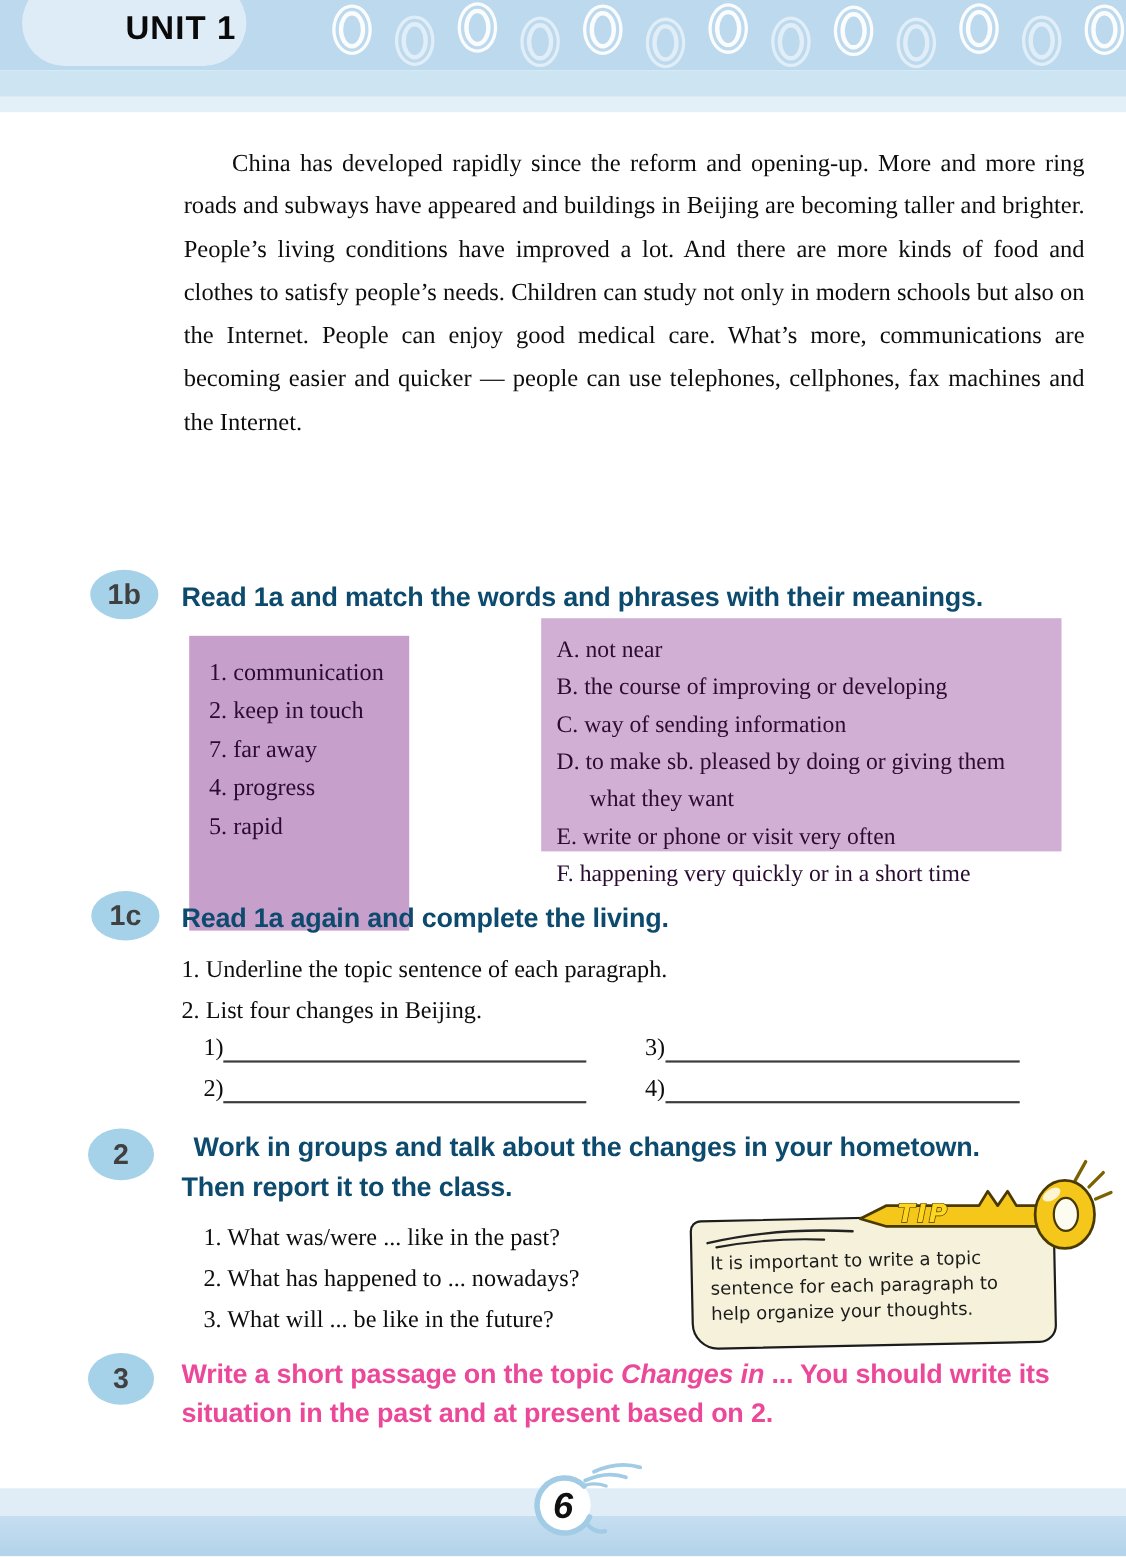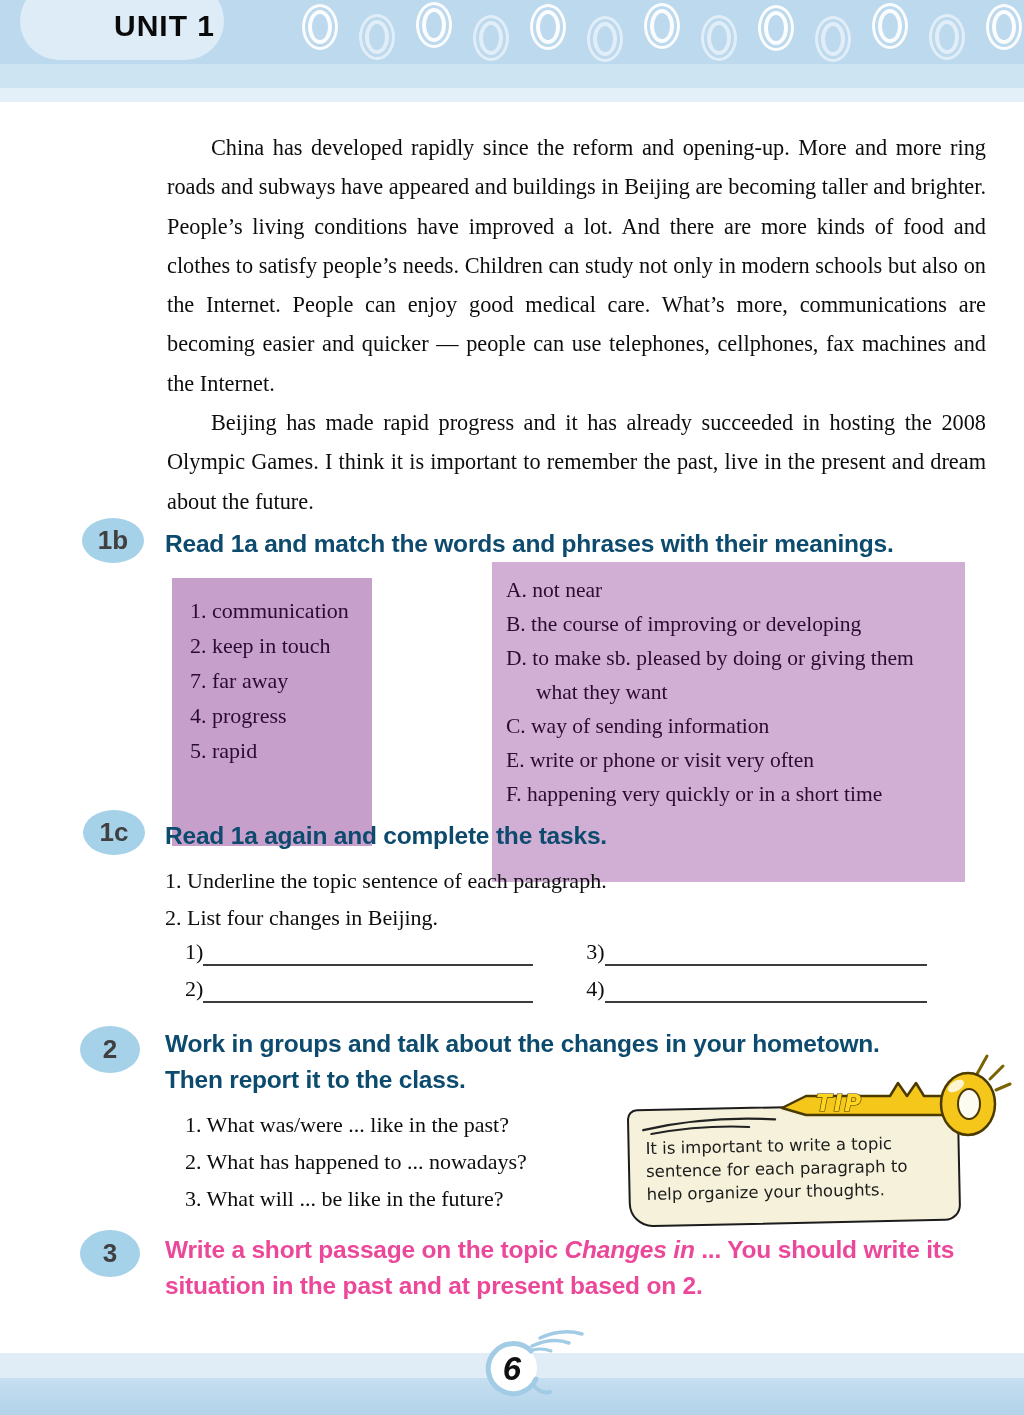--- a/index.html
+++ b/index.html
@@ -56,21 +56,21 @@
   .it { font-style:italic; }
 
   
   .pinkbox { position:absolute; color:#2a0b31; }
   .words-box {
     left:172px; top:578px; width:200px; height:268px;
     background:#c79fcb; padding:15px 0 0 18px;
     font-size:22px; line-height:35px;
   }
   .meanings-box {
-    left:492px; top:562px; width:473px; height:320px;
+    left:492px; top:562px; width:473px; height:212px;
     background:#d1aed4; padding:11px 8px 0 14px;
     font-size:21.5px; line-height:34px;
   }
   .meanings-box .item { padding-left:30px; text-indent:-30px; }
 
   
   .tasks { position:absolute; left:165px; top:862px; font-size:22px; line-height:37px; }
   .blank-row { position:absolute; left:185px; display:flex; font-size:22px; }
   .blank-row.r1 { top:938px; }
   .blank-row.r2 { top:975px; }
@@ -127,45 +127,44 @@
   <span class="ring" style="left:644px; top:3px;"></span>
   <span class="ring dim" style="left:701px; top:15px;"></span>
   <span class="ring" style="left:758px; top:5px;"></span>
   <span class="ring dim" style="left:815px; top:16px;"></span>
   <span class="ring" style="left:872px; top:3px;"></span>
   <span class="ring dim" style="left:929px; top:14px;"></span>
   <span class="ring" style="left:986px; top:4px;"></span>
 
   <div class="reading">
     <p>China has developed rapidly since the reform and opening-up. More and more ring roads and subways have appeared and buildings in Beijing are becoming taller and brighter. People’s living conditions have improved a lot. And there are more kinds of food and clothes to satisfy people’s needs. Children can study not only in modern schools but also on the Internet. People can enjoy good medical care. What’s more, communications are becoming easier and quicker — people can use telephones, cellphones, fax machines and the Internet.</p>
-    <p>Beijing has made rapid progress and it has already succeeded in hosting the 2008 Olympic Games. I think it is important to remember the past, live in the present and dream about the future.</p>
   </div>
 
   <div class="badge" style="left:82px; top:518px;">1b</div>
   <div class="h-bold" style="left:165px; top:530px;">Read 1a and match the words and phrases with their meanings.</div>
 
   <div class="pinkbox words-box">
     <div class="item">1. communication</div>
     <div class="item">2. keep in touch</div>
     <div class="item">7. far away</div>
     <div class="item">4. progress</div>
     <div class="item">5. rapid</div>
   </div>
 
   <div class="pinkbox meanings-box">
     <div class="item">A. not near</div>
     <div class="item">B. the course of improving or developing</div>
+    <div class="item">C. way of sending information</div>
     <div class="item">D. to make sb. pleased by doing or giving them what they want</div>
-    <div class="item">C. way of sending information</div>
     <div class="item">E. write or phone or visit very often</div>
     <div class="item">F. happening very quickly or in a short time</div>
   </div>
 
   <div class="badge" style="left:83px; top:810px;">1c</div>
-  <div class="h-bold" style="left:165px; top:822px;">Read 1a again and complete the tasks.</div>
+  <div class="h-bold" style="left:165px; top:822px;">Read 1a again and complete the living.</div>
 
   <div class="tasks">
     <div>1. Underline the topic sentence of each paragraph.</div>
     <div>2. List four changes in Beijing.</div>
   </div>
 
   <div class="blank-row r1">
     <span class="bgroup">
       <span class="lbl">1)</span>
       <span class="bline w1"></span>
@@ -180,21 +179,21 @@
       <span class="lbl">2)</span>
       <span class="bline w1"></span>
     </span>
     <span class="bgroup g2">
       <span class="lbl">4)</span>
       <span class="bline w2"></span>
     </span>
   </div>
 
   <div class="badge" style="left:80px; top:1026px; width:60px; height:47px;">2</div>
-  <div class="h-bold" style="left:165px; top:1030px;">Work in groups and talk about the changes in your hometown.</div>
+  <div class="h-bold" style="left:176px; top:1030px;">Work in groups and talk about the changes in your hometown.</div>
   <div class="h-bold" style="left:165px; top:1066px;">Then report it to the class.</div>
 
   <div class="questions">
     <div>1. What was/were ... like in the past?</div>
     <div>2. What has happened to ... nowadays?</div>
     <div>3. What will ... be like in the future?</div>
   </div>
 
   <div class="tipbox">
     <svg class="flourish" width="210" height="20" viewBox="0 0 210 20">

